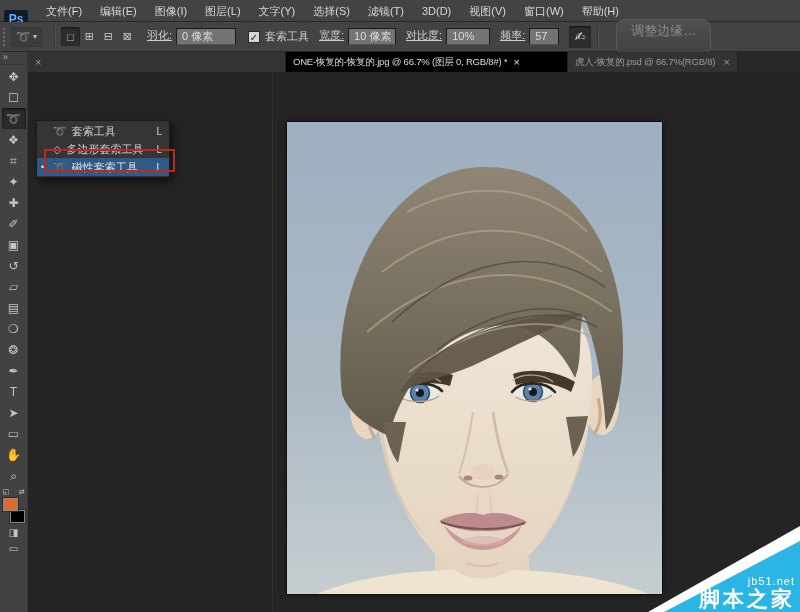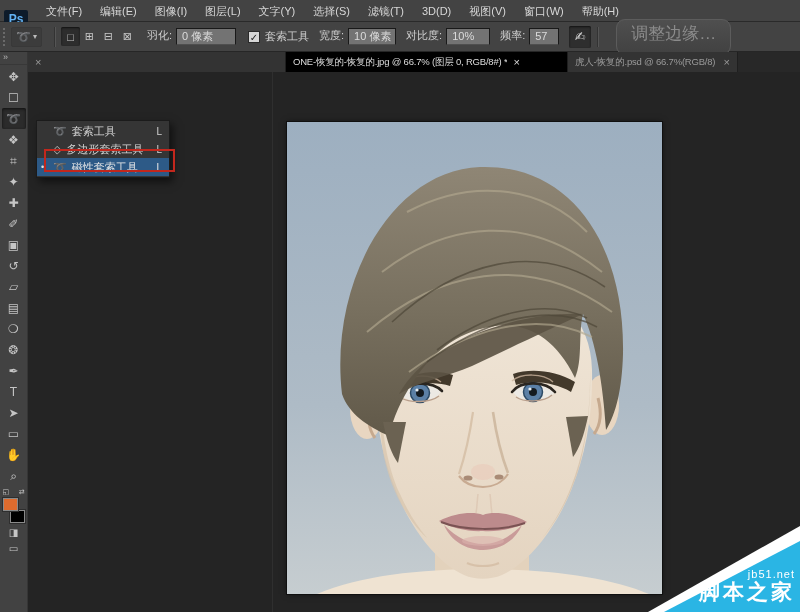--- a/index.html
+++ b/index.html
@@ -31,33 +31,33 @@
     background:#434343; border-bottom:1px solid #262626;
     display:flex; align-items:center; font-size:11px; color:#cfcfcf;
   }
   .grip { width:3px; height:18px; margin:0 5px 0 3px; border-left:2px dotted #6a6a6a; }
   .tool-preset { display:flex; align-items:center; gap:2px; padding:2px 4px; border:1px solid #383838; border-radius:2px; background:#3c3c3c; margin-right:6px; }
   .tool-preset .glyph { font-size:12px; color:#ddd; }
   .tool-preset .arrow { font-size:8px; color:#bbb; }
   .vsep { width:1px; height:20px; background:#333; box-shadow:1px 0 0 #555; margin:0 6px; }
   .mode-btn { width:19px; height:19px; display:flex; align-items:center; justify-content:center; color:#c9c9c9; font-size:11px; border-radius:2px; }
   .mode-btn.pressed { background:#2d2d2d; box-shadow:inset 0 1px 2px #111; }
-  .opt-label { margin:0 4px 2px 10px; white-space:nowrap; }
+  .opt-label { margin:0 4px 2px 10px; white-space:nowrap;text-decoration:underline; }
   .field {
     background:#737373; border:1px solid #191919; border-bottom-color:#4f4f4f;
     color:#dcdcdc; height:17px; line-height:15px; padding:0 5px; font-size:11px; white-space:nowrap;
   }
   .checkbox-wrap { display:flex; align-items:center; gap:5px; margin-left:12px; white-space:nowrap; }
   .checkbox { width:12px; height:12px; background:#d6d6d6; border:1px solid #2a2a2a; color:#1b1b1b; font-size:10px; line-height:11px; text-align:center; }
   .pen-btn { width:22px; height:22px; margin-left:10px; background:#2e2e2e; box-shadow:inset 0 1px 2px #111; border-radius:2px; color:#d5d5d5; font-size:13px; display:flex; align-items:center; justify-content:center; }
   .refine-btn {
     margin-left:12px; padding:2px 14px; height:36px;
     background:linear-gradient(#4f4f4f,#414141);
     border:1px solid #5c5c5c; border-radius:9px;
-    color:#8b8b8b; font-size:17px; white-space:nowrap;
+    color:#8b8b8b; font-size:13px; white-space:nowrap;
   }
 
   
   .tabbar { position:absolute; left:28px; top:52px; right:0; height:20px; background:#282828; display:flex; }
   .tab {
     display:flex; align-items:center; gap:6px;
     padding:0 7px; font-size:9.5px; color:#9a9a9a; background:#333333;
     border-right:1px solid #1f1f1f; white-space:nowrap; overflow:hidden; cursor:default;
   }
   .tab .tab-label { overflow:hidden; text-overflow:clip; letter-spacing:-0.2px; }
@@ -99,21 +99,21 @@
   .flyout-row { position:relative; height:18px; display:flex; align-items:center; gap:5px; padding:0 7px 0 16px; font-size:11px; color:#d2d2d2; white-space:nowrap; cursor:default; }
   .flyout-row.selected { background:#2d5a87; color:#e8e8e8; }
   .flyout-bullet { position:absolute; left:4px; font-size:9px; color:#e0e0e0; }
   .flyout-icon { font-size:11px; color:#c2c2c2; flex:none; }
   .flyout-sc { margin-left:auto; font-size:10px; }
   .annotation-box { position:absolute; left:44px; top:149px; width:131px; height:23px; border:2px solid #c2271d; z-index:9; pointer-events:none; }
 
   
   .wm-white { position:absolute; right:0; bottom:0; width:152px; height:86px; background:#ffffff; clip-path:polygon(100% 0,0 100%,100% 100%); z-index:10; }
   .wm-cyan  { position:absolute; right:0; bottom:0; width:136px; height:71px; clip-path:polygon(100% 0,0 100%,100% 100%); z-index:11; }
-  .wm-text  { position:absolute; right:5px; bottom:9px; z-index:12; text-align:right; color:#fff; line-height:1.1; }
+  .wm-text  { position:absolute; right:5px; bottom:2px; z-index:12; text-align:right; color:#fff; line-height:1.1; }
   .wm-site  { font-size:11px; letter-spacing:1px; }
   .wm-name  { font-size:21px; font-weight:bold; letter-spacing:3px; }
 </style>
 </head>
 <body>
 
 <div class="menubar">
   <div class="ps-logo">Ps</div>
   <div class="menu-item">文件(F)</div>
   <div class="menu-item">编辑(E)</div>

